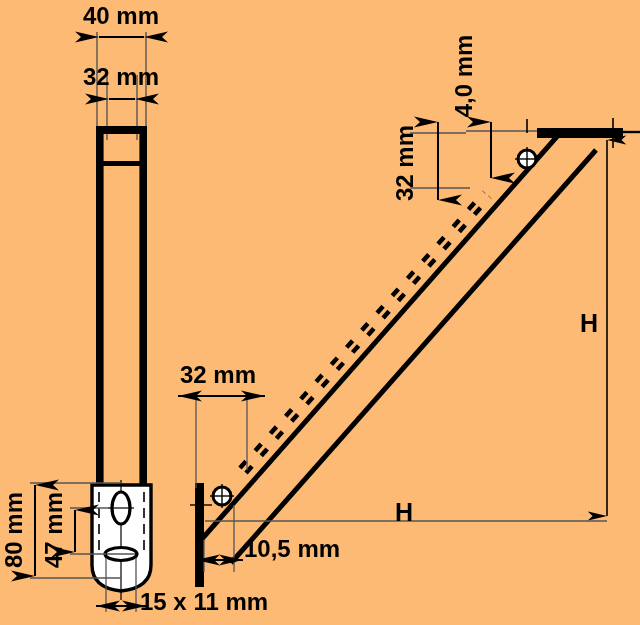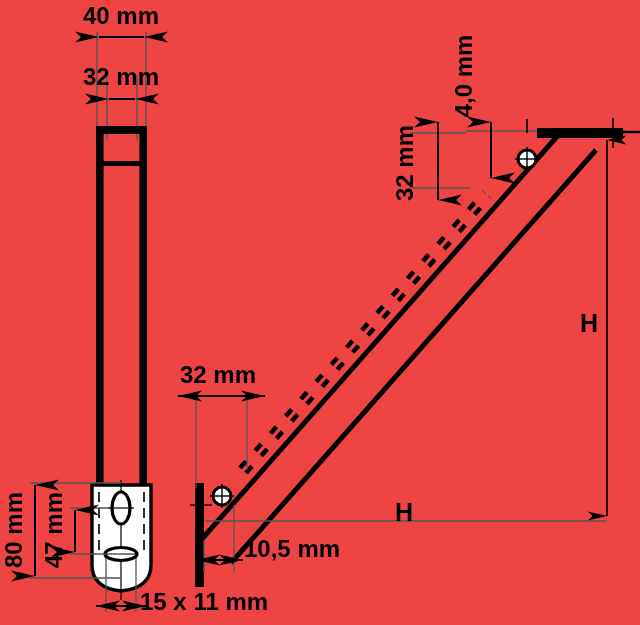--- a/index.html
+++ b/index.html
@@ -7,21 +7,21 @@
     padding: 0;
     background: #ffffff;
   }
   body {
     font-family: "Liberation Sans", sans-serif;
   }
   #drawing-root {
     position: relative;
     width: 640px;
     height: 625px;
-    background: #ef4444;
+    background: #fdba74;
     overflow: hidden;
   }
   #drawing-svg {
     position: absolute;
     left: 0;
     top: 0;
     width: 640px;
     height: 625px;
   }
   .dim-text {

